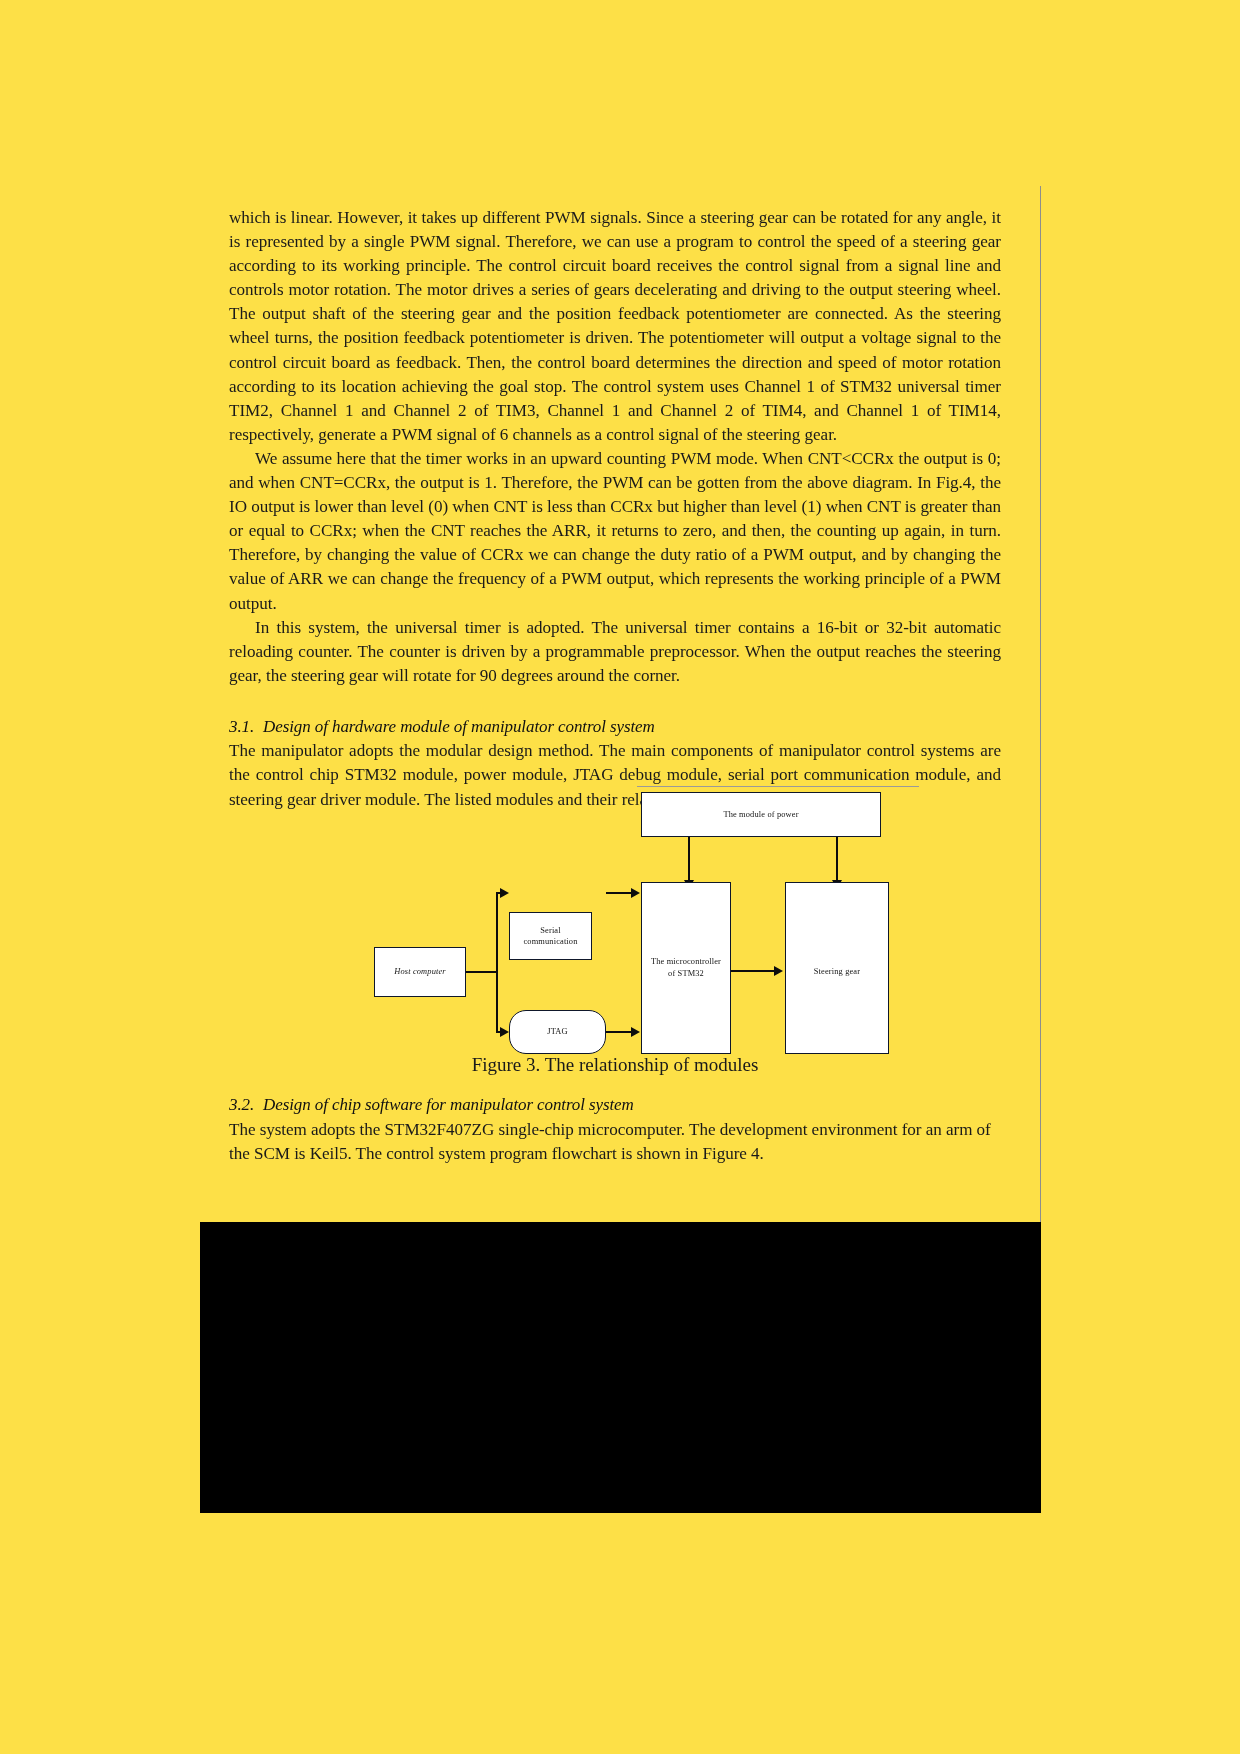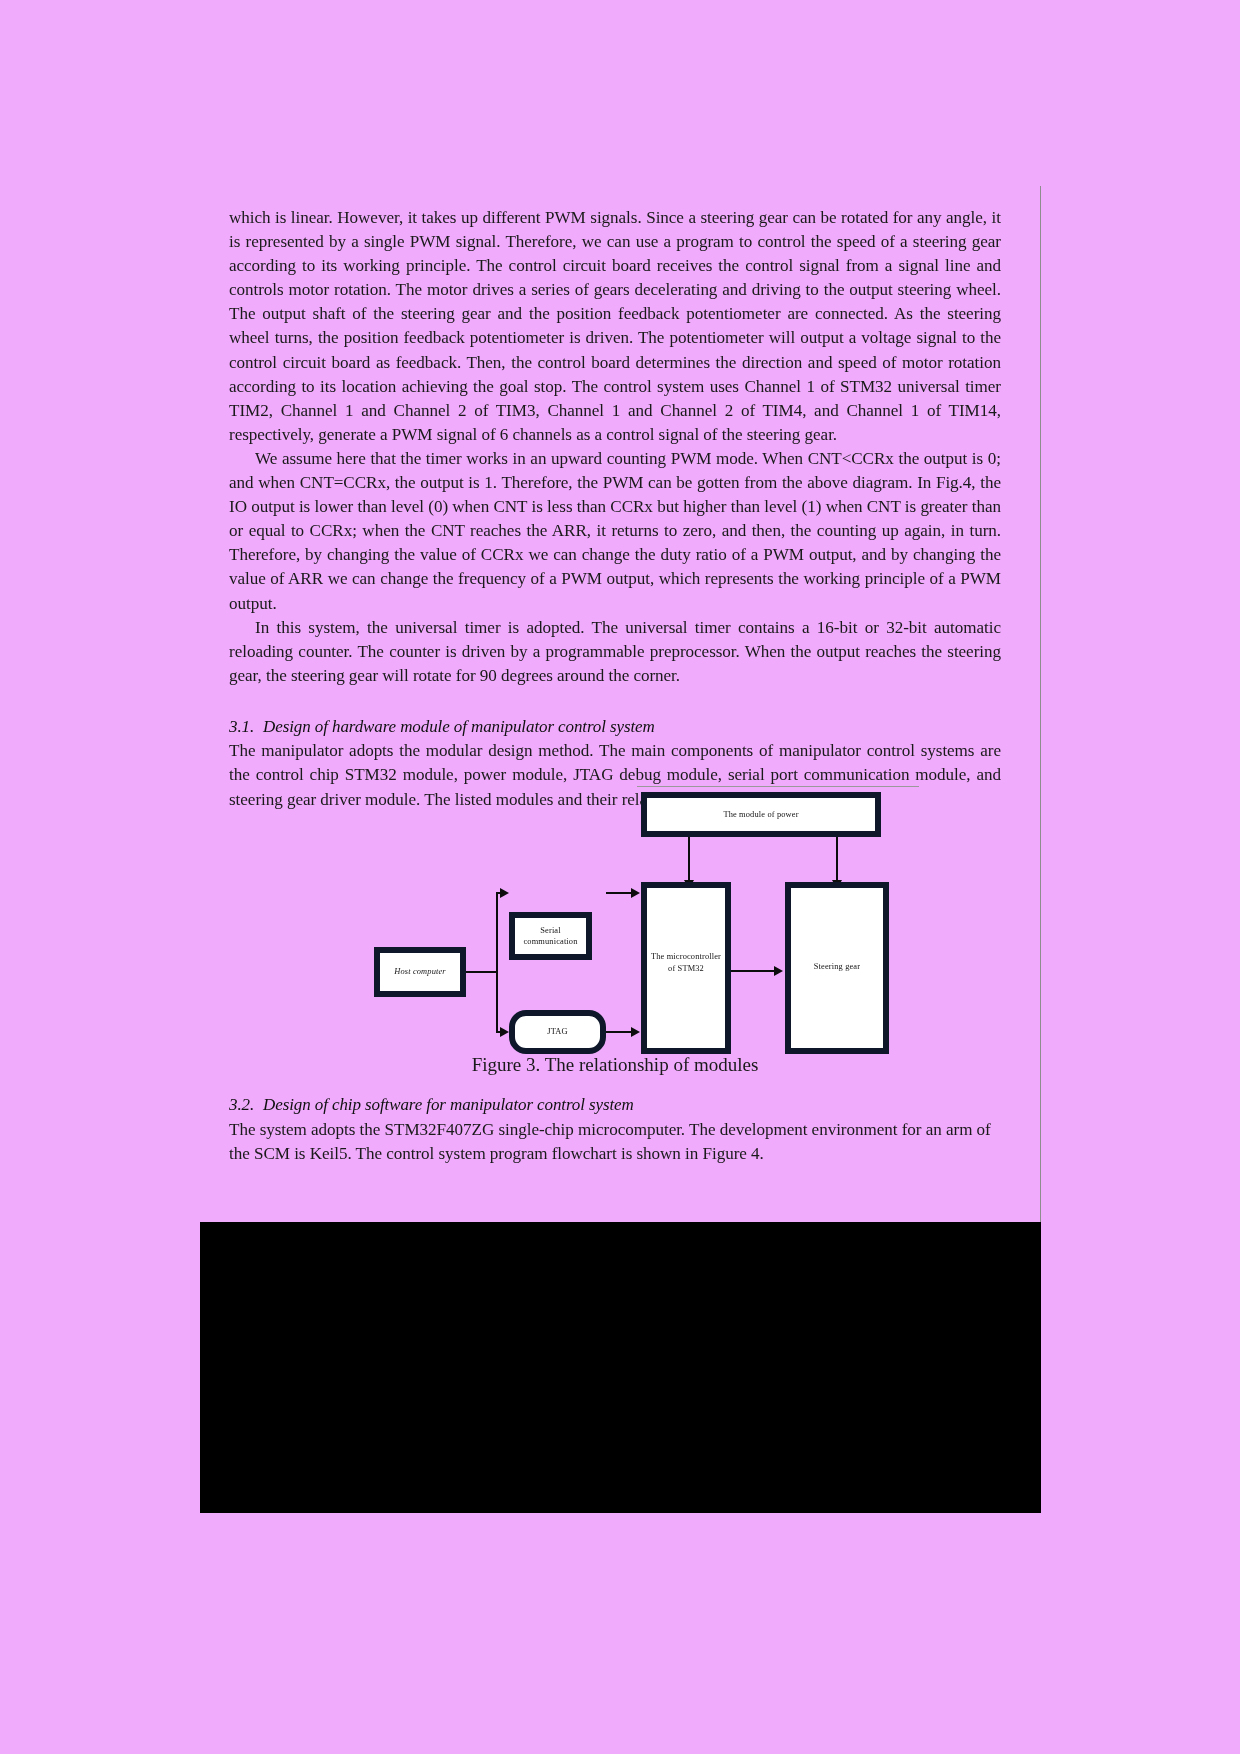--- a/index.html
+++ b/index.html
@@ -15,21 +15,21 @@
     font-family: "Liberation Serif", "DejaVu Serif", serif;
     color: #000000;
   }
 
   
   #page {
     position: absolute;
     left: 0; top: 0;
     width: 1240px;
     height: 1754px;
-    background: #f0abfc;
+    background: #fde047;
   }
 
   
   .scan-rule-right {
     position: absolute;
     left: 1040px;
     top: 186px;
     width: 1px;
     height: 1036px;
     background: #8d8d8d;
@@ -97,21 +97,21 @@
     top: 272px;
     width: 772px;
     text-align: center;
     font-size: 19px;
     color: #1a1a1a;
   }
 
   
   .dbox {
     position: absolute;
-    border: 6px solid #0f172a;
+    border: 1px solid #0f172a;
     background: #ffffff;
     box-sizing: border-box;
     display: flex;
     align-items: center;
     justify-content: center;
     text-align: center;
     font-size: 8.4px;
     line-height: 11.5px;
     color: #141414;
     letter-spacing: 0.15px;

